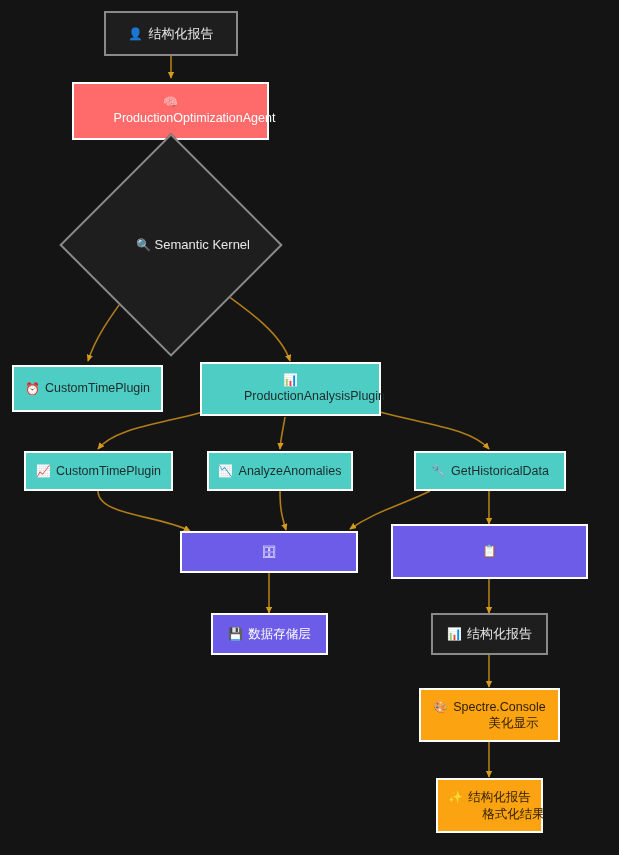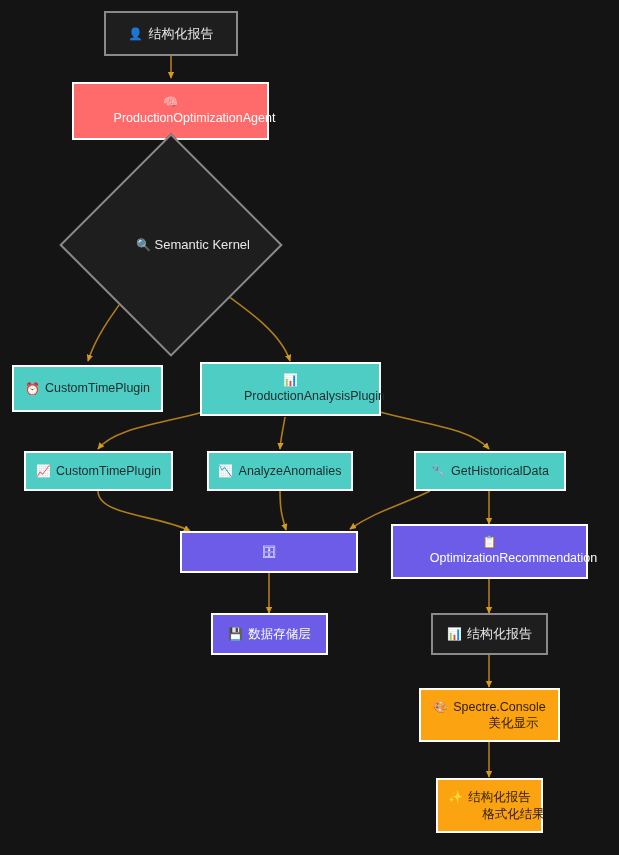--- a/index.html
+++ b/index.html
@@ -214,21 +214,20 @@
   </div>
 
   <div class="node v-purple" style="left:180px; top:531px; width:178px; height:42px;">
     <div class="line1">
       <span class="ico">🗄</span>
     </div>
   </div>
 
   <div class="node v-purple stack-two" style="left:391px; top:524px; width:197px; height:55px;">
     <div class="icon-above ico">📋</div>
-    <div class="line2">OptimizationRecommendation</div>
   </div>
 
   <div class="node v-purple" style="left:211px; top:613px; width:117px; height:42px;">
     <div class="line1">
       <span class="ico">💾</span>
       <span>数据存储层</span>
     </div>
   </div>
 
   <div class="node v-dark" style="left:431px; top:613px; width:117px; height:42px;">

